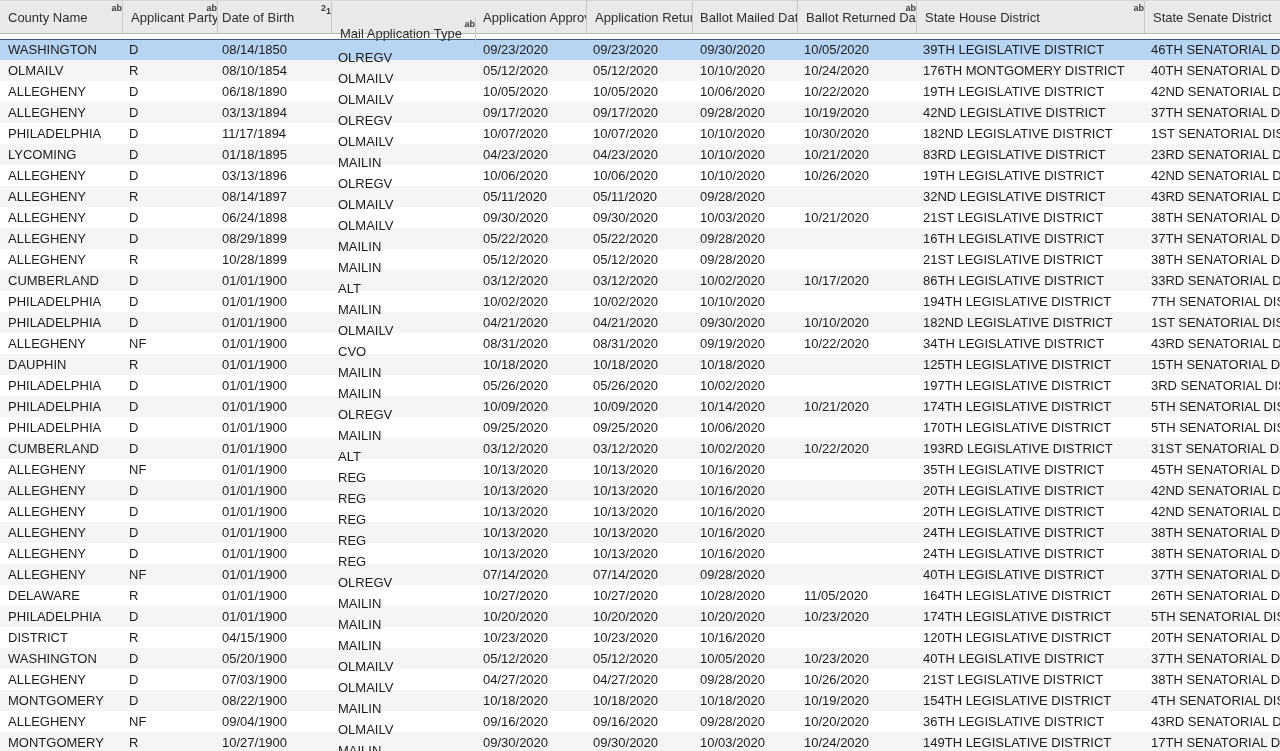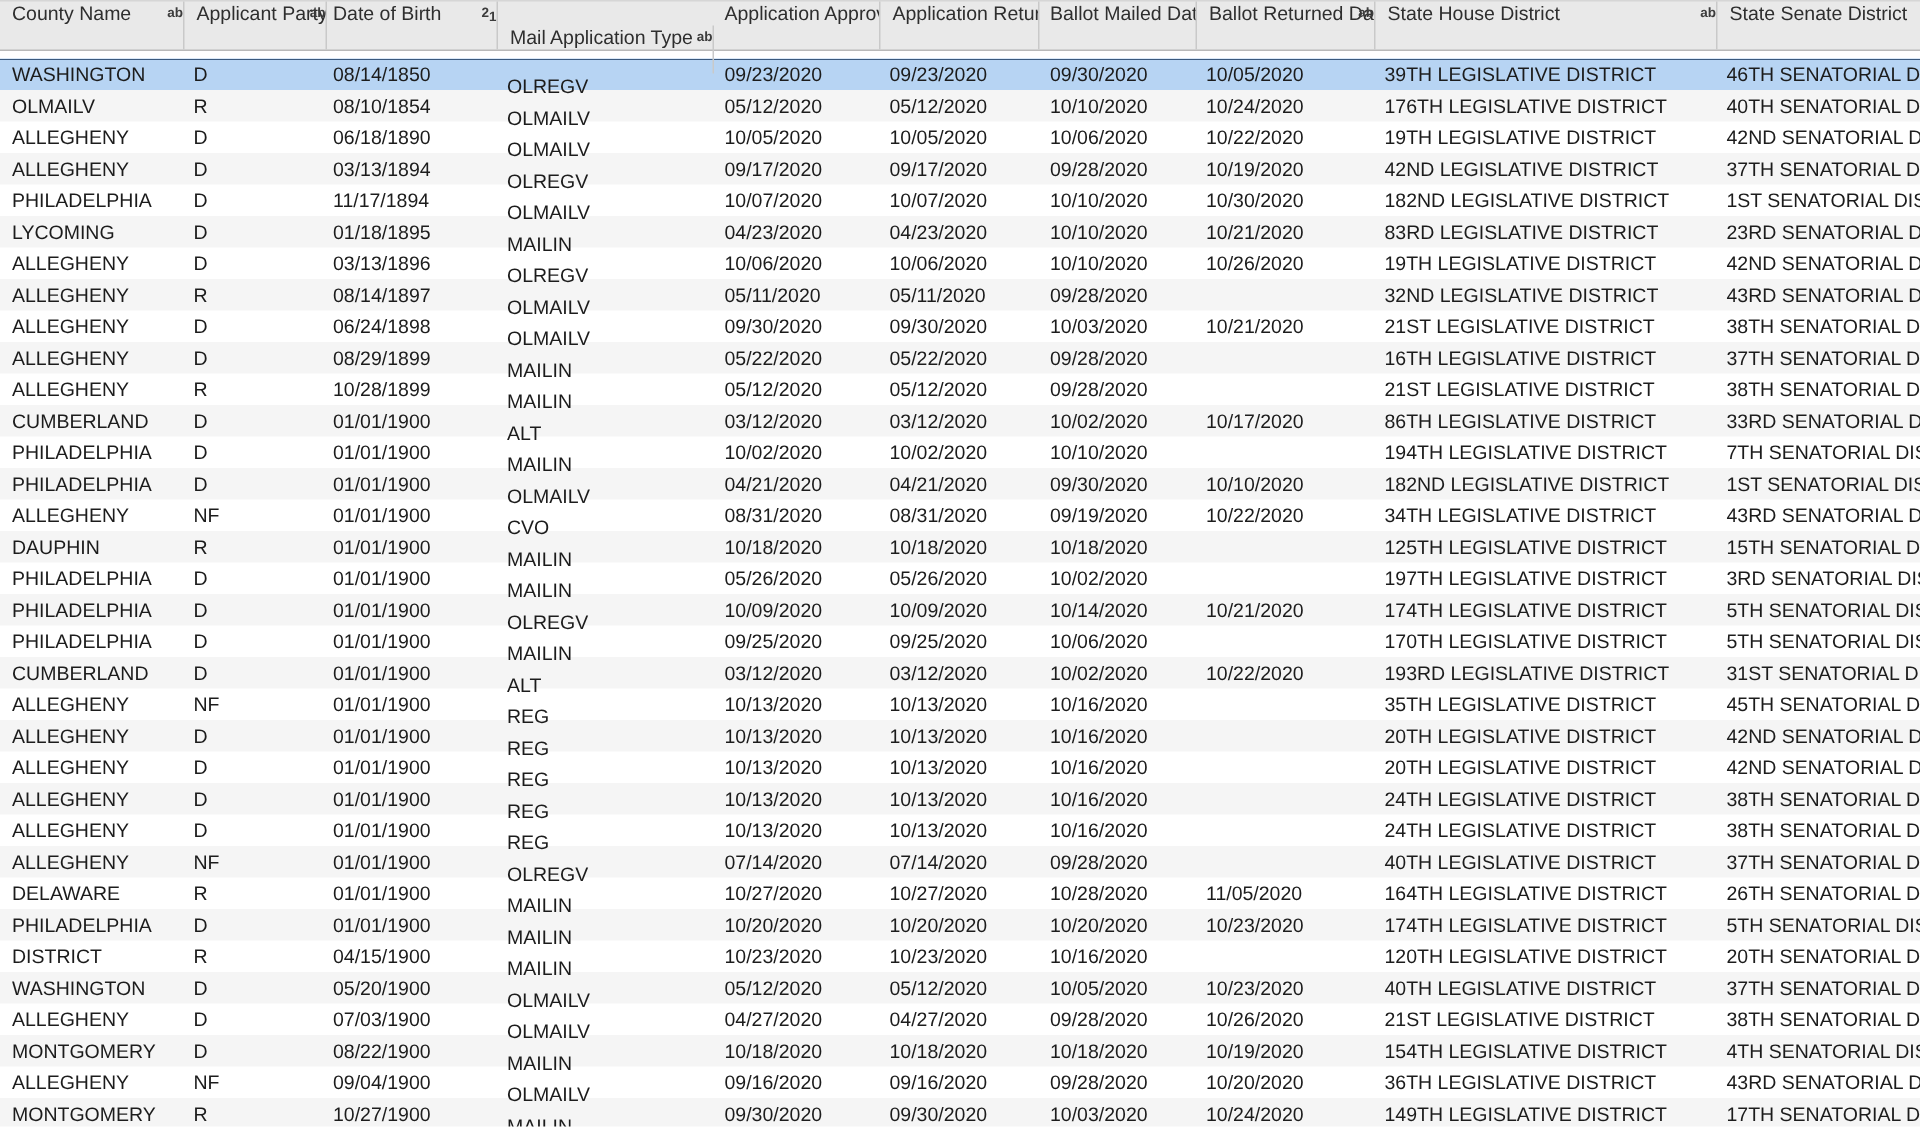--- a/index.html
+++ b/index.html
@@ -22,21 +22,21 @@
   .header-row{
     display:flex;height:34px;width:1347px;
     background:var(--header-bg);
     border-top:1px solid #d6d6d6;
     border-bottom:1px solid var(--header-border);
     box-sizing:border-box;
   }
   .header-cell{
     position:relative;box-sizing:border-box;height:100%;
     border-right:1px solid var(--header-divider);
-    padding-left:8px;display:flex;
+    padding-left:8px;display:flex;align-items:center;
     font-size:13px;color:var(--header-text-color);
     white-space:nowrap;overflow:hidden;flex:none;
   }
   .type-icon{
     position:absolute;right:0;top:2px;
     font-size:9px;font-weight:700;color:#3c3c3c;line-height:10px;
   }
   .type-icon .n2{display:inline-block;vertical-align:top;}
   .type-icon .n1{display:inline-block;position:relative;top:3px;}
   .grid-body{margin-top:5px;}
@@ -121,21 +121,21 @@
       </div>
       <div class="row alt">
         <div class="cell c0">OLMAILV</div>
         <div class="cell c1">R</div>
         <div class="cell c2">08/10/1854</div>
         <div class="cell c3">OLMAILV</div>
         <div class="cell c4">05/12/2020</div>
         <div class="cell c5">05/12/2020</div>
         <div class="cell c6">10/10/2020</div>
         <div class="cell c7">10/24/2020</div>
-        <div class="cell c8">176TH LEGISLATIVE DISTRICT</div>
+        <div class="cell c8">176TH MONTGOMERY DISTRICT</div>
         <div class="cell c9">40TH SENATORIAL DISTRICT</div>
       </div>
       <div class="row">
         <div class="cell c0">ALLEGHENY</div>
         <div class="cell c1">D</div>
         <div class="cell c2">06/18/1890</div>
         <div class="cell c3">OLMAILV</div>
         <div class="cell c4">10/05/2020</div>
         <div class="cell c5">10/05/2020</div>
         <div class="cell c6">10/06/2020</div>

